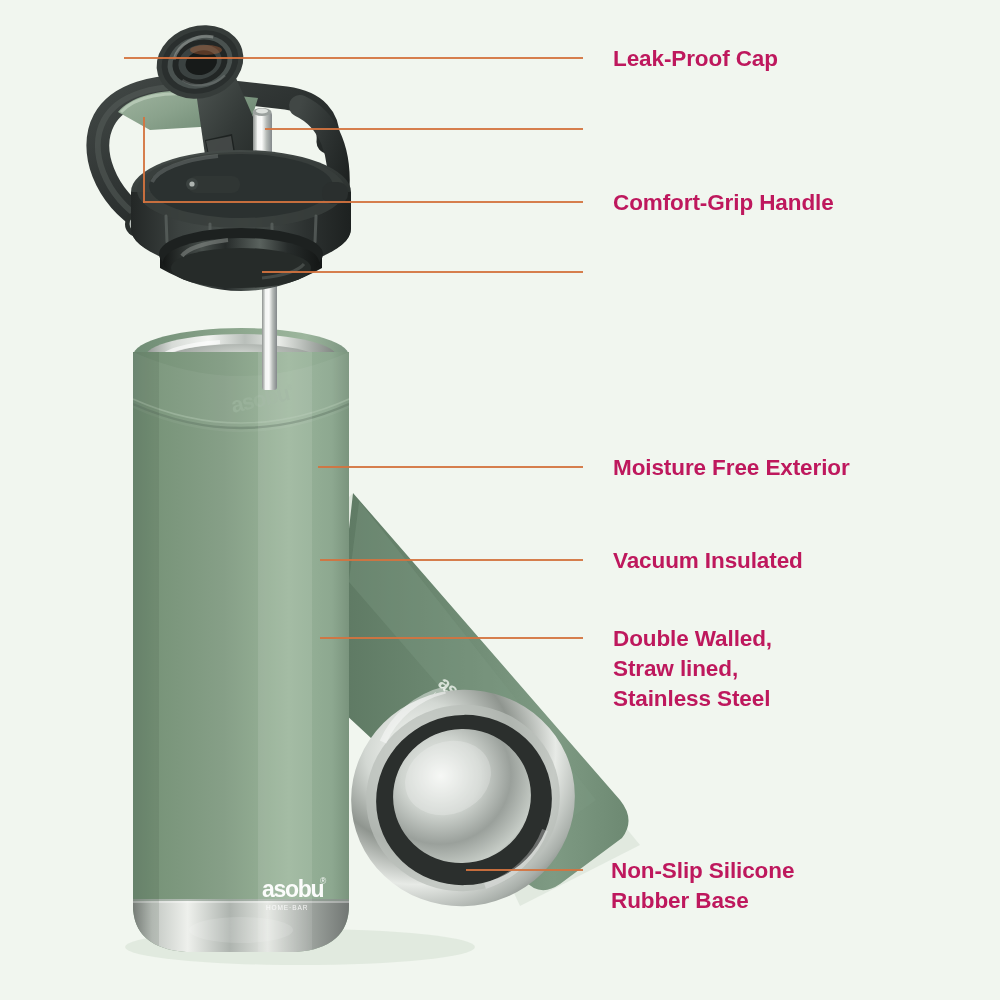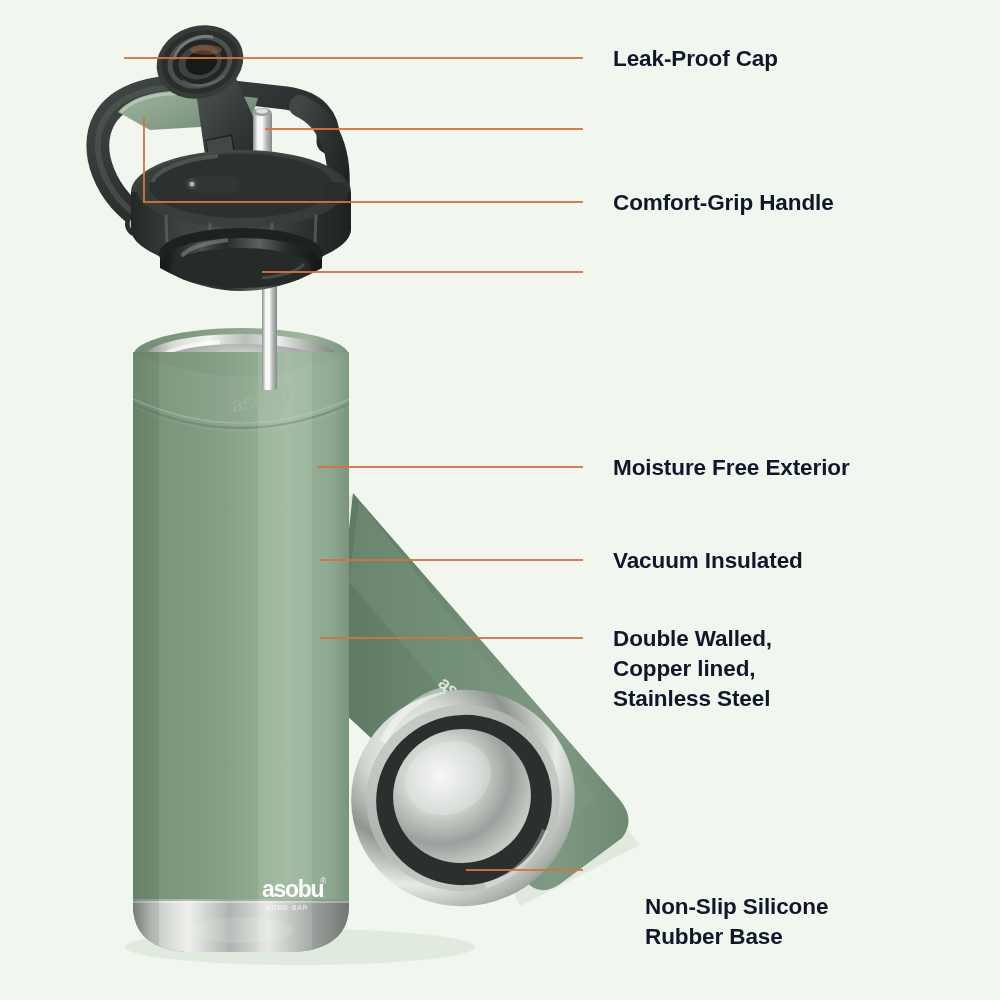--- a/index.html
+++ b/index.html
@@ -9,21 +9,21 @@
     background:#f1f6ef;
     overflow:hidden;
     position:relative;
   }
   #stage { position:absolute; inset:0; width:1000px; height:1000px; }
 
   
   .callout {
     position:absolute;
     font-weight:bold;
-    color:#0f172a;
+    color:#be185d;
     line-height:1.33;
     letter-spacing:-0.1px;
     white-space:pre-line;
     font-size:22.5px;
   }
   .lead {
     position:absolute;
     height:2px;
     background:#d4733f;
     opacity:.92;
@@ -333,19 +333,19 @@
 
 
   <div class="callout" style="left:613px; top:188px;">Comfort-Grip Handle</div>
 
 
   <div class="callout" style="left:613px; top:546px;">Vacuum Insulated</div>
 
   <div class="callout" style="left:613px; top:453px;">Moisture Free Exterior</div>
 
   <div class="callout" style="left:613px; top:624px;">Double Walled,
-Copper lined,
+Straw lined,
 Stainless Steel</div>
 
-  <div class="callout" style="left:645px; top:856px;margin-top:36px;">Non-Slip Silicone
+  <div class="callout" style="left:611px; top:856px;">Non-Slip Silicone
 Rubber Base</div>
 
 </div>
 
 </body></html>

